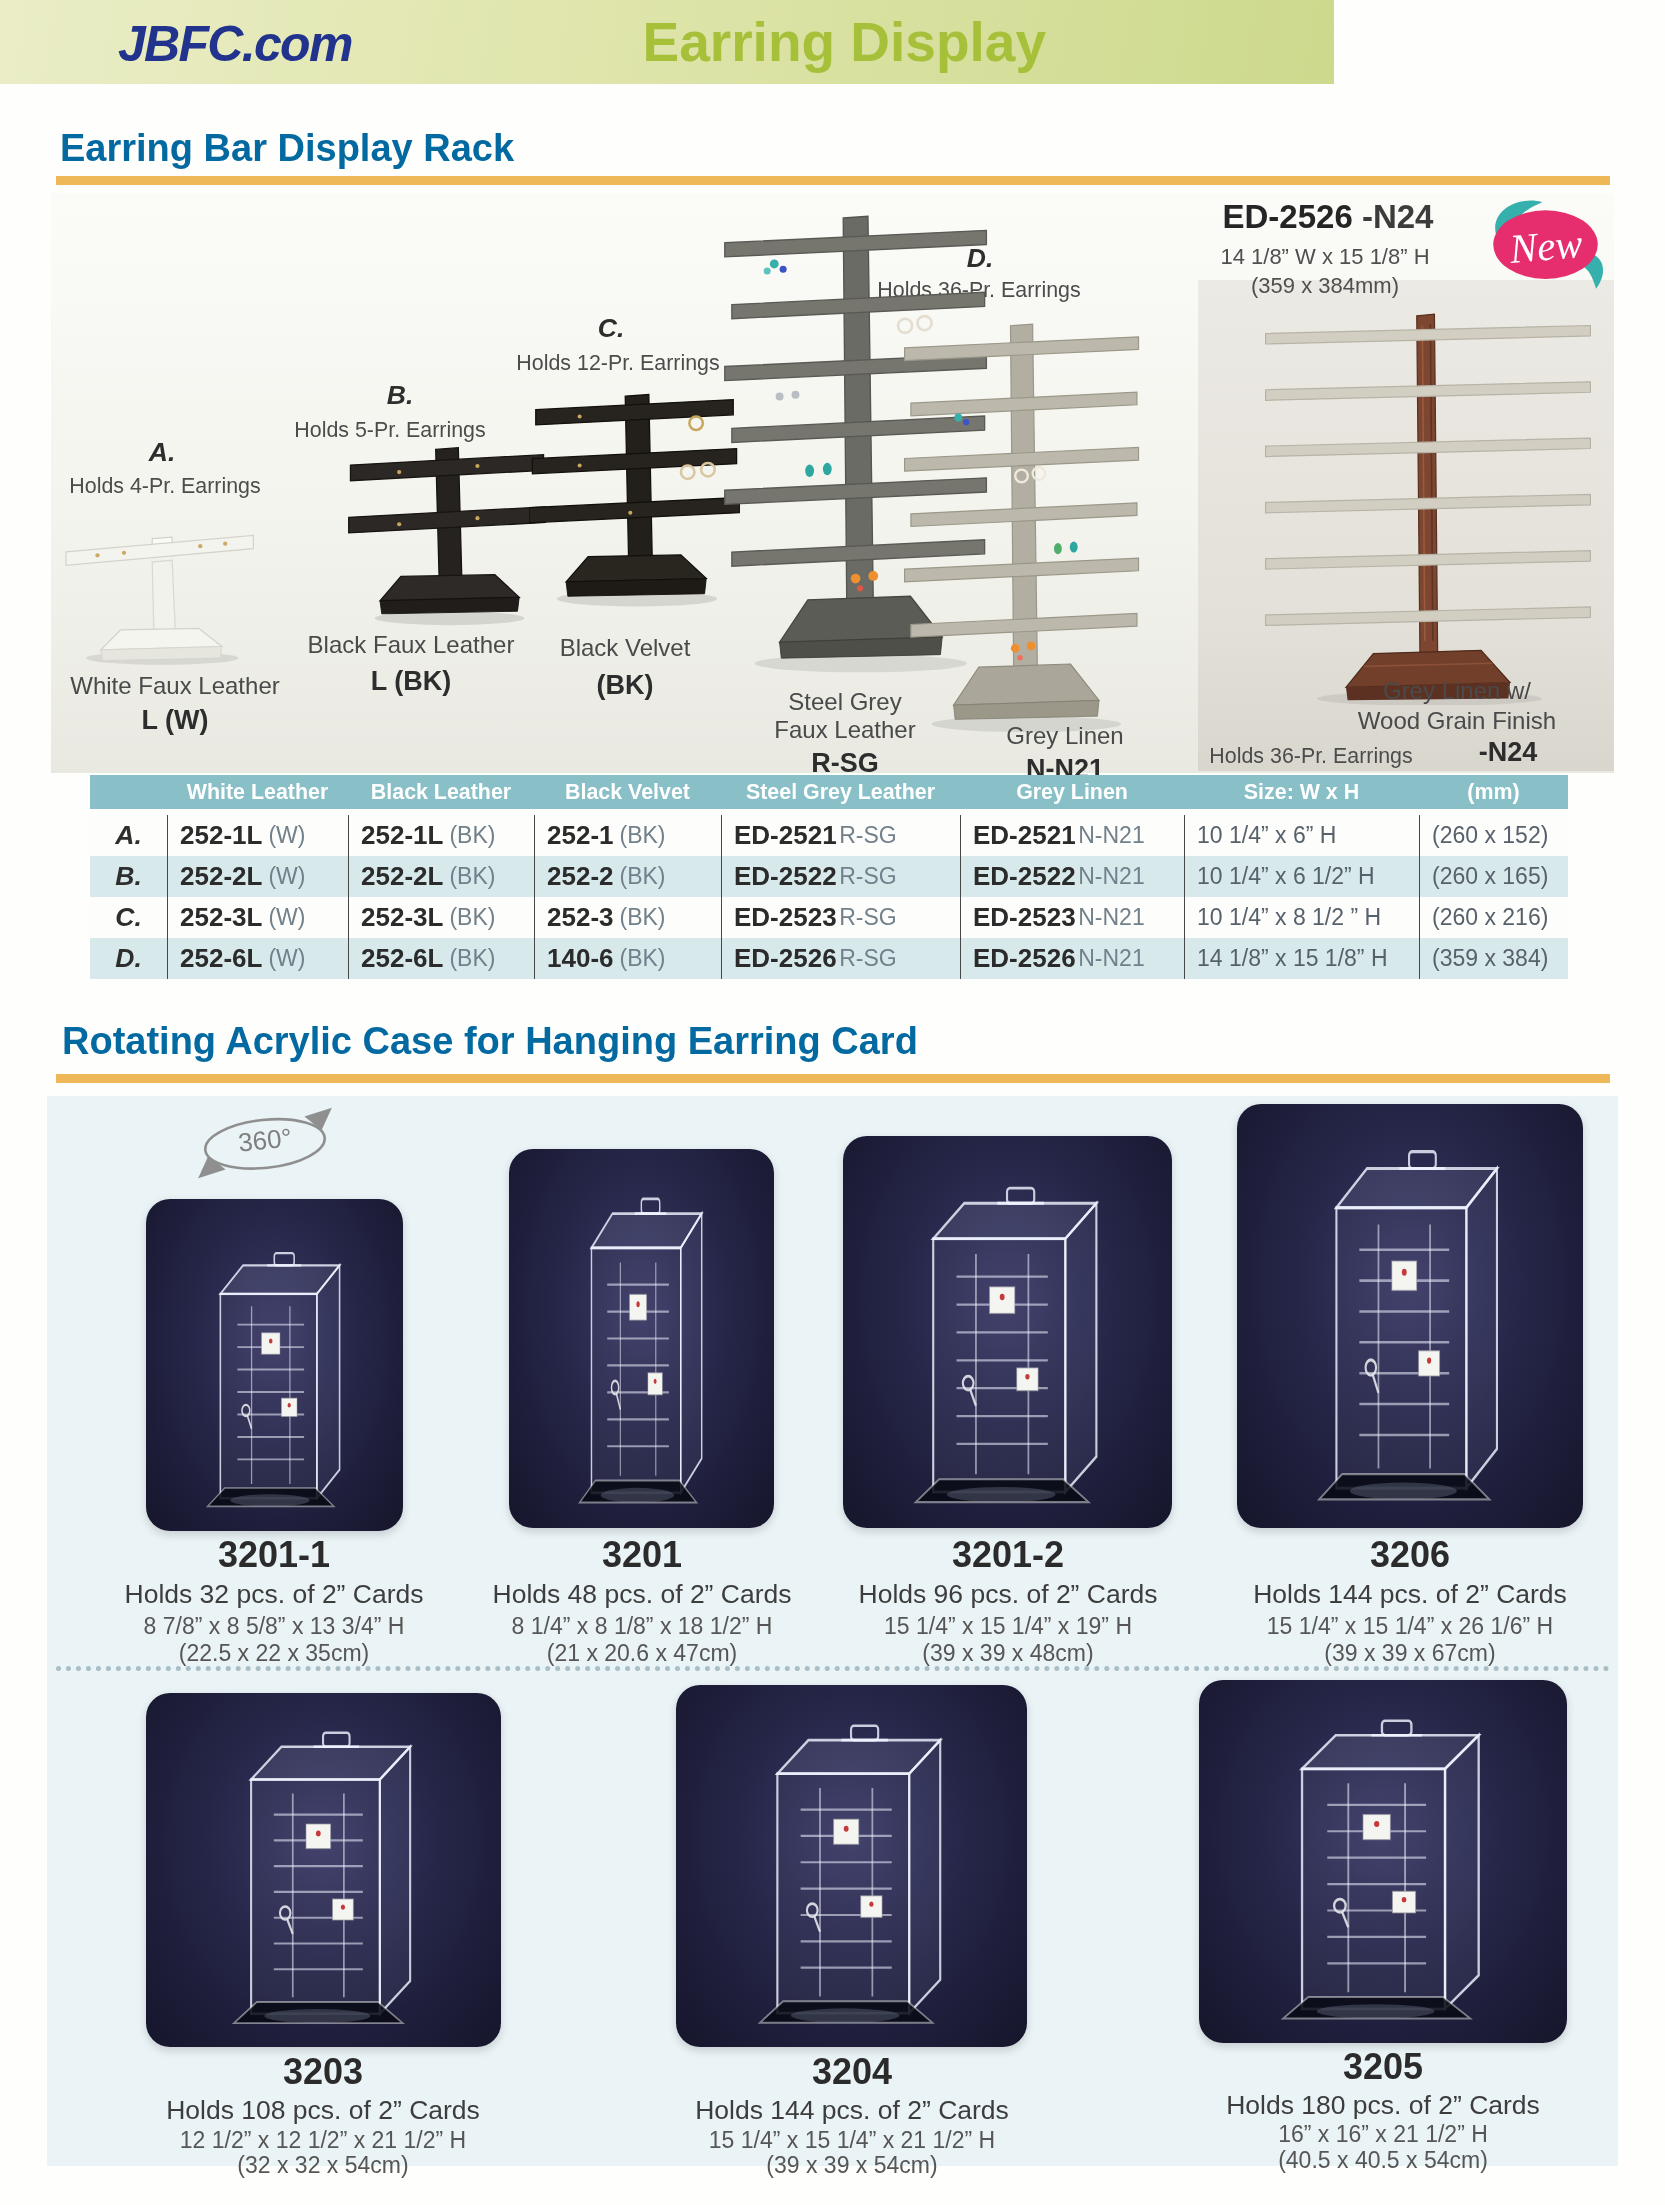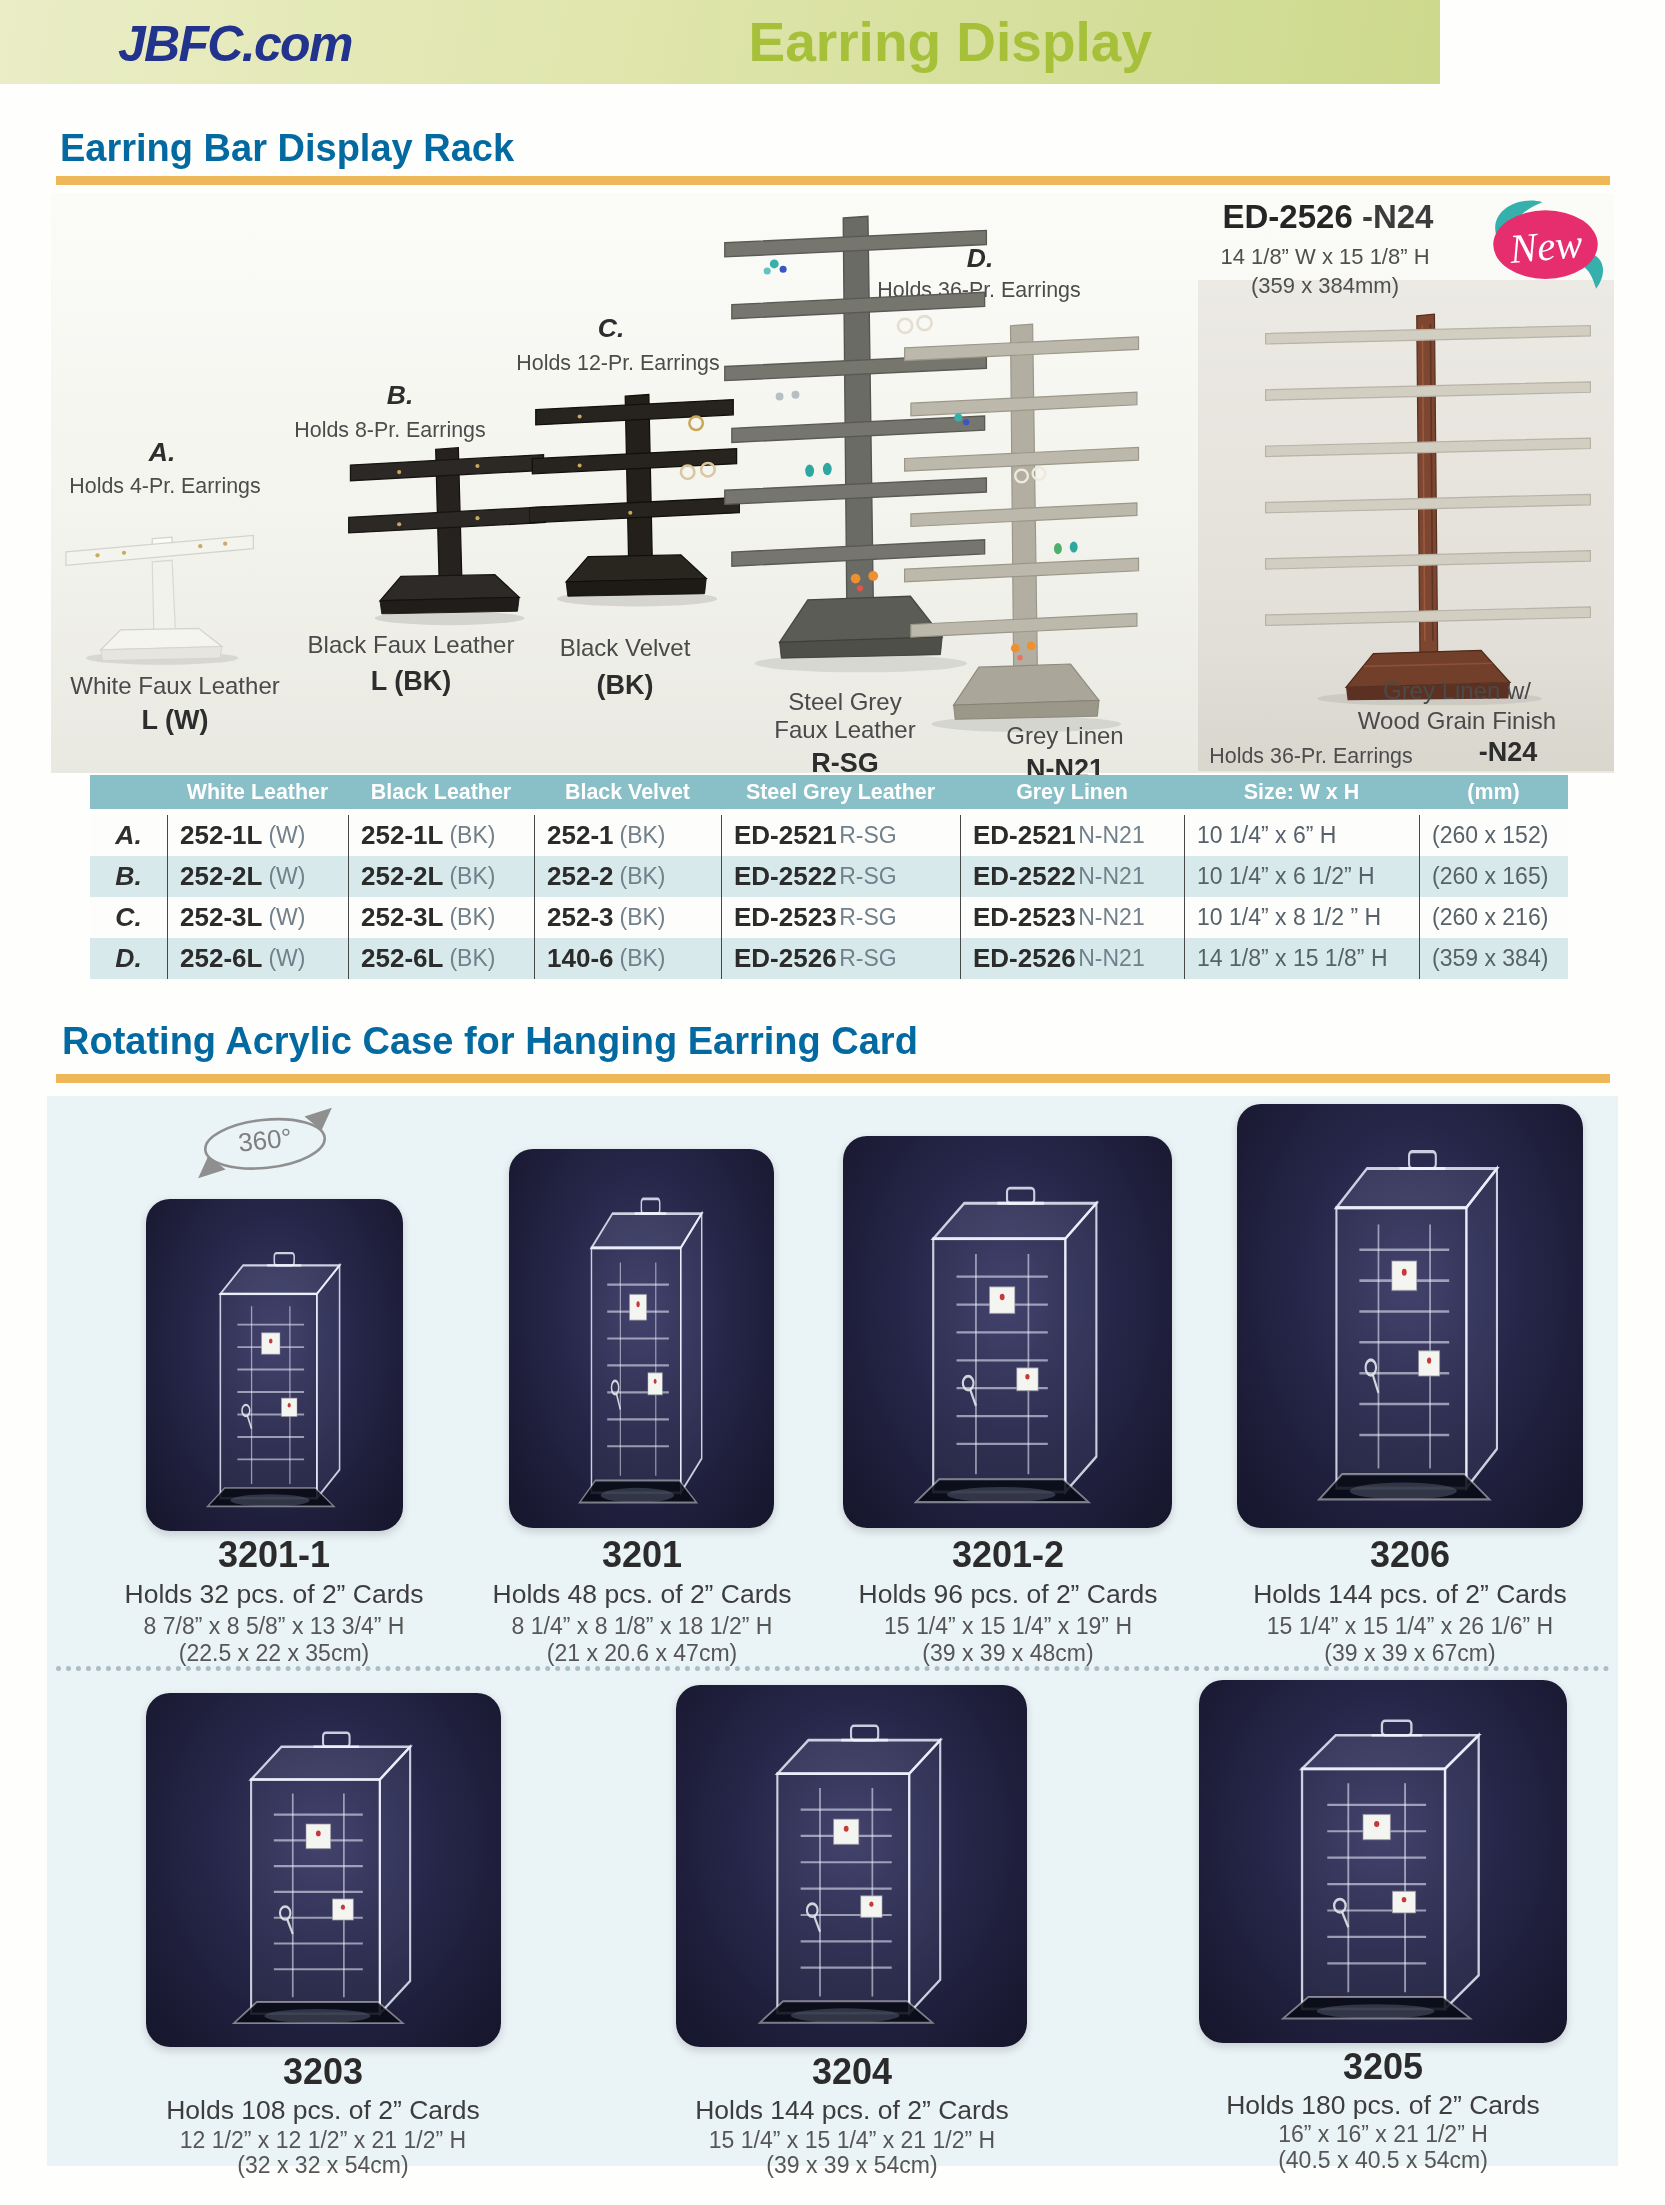--- a/index.html
+++ b/index.html
@@ -1,20 +1,20 @@
 <!DOCTYPE html>
 <html style="font-size:13.7px"><head>
 <meta charset="utf-8">
 <style>
   html,body{margin:0;padding:0;background:#ffffff;}
   .page{position:relative;width:1666px;height:2205px;background:#fefefc;overflow:hidden;
         font-family:"Liberation Sans",sans-serif;color:#333;}
 
   
-  .banner{position:absolute;left:0;top:0;width:1440px;height:84px;
+  .banner{position:absolute;left:0;top:0;width:1334px;height:84px;
           background:linear-gradient(100deg,#eaedc6 0%,#dfe5ab 45%,#cdd98d 100%);}
   .brand{position:absolute;left:118px;top:15.4px;font-size:50px;font-weight:bold;font-style:italic;
          color:#21338c;letter-spacing:-1.7px;}
   .banner-title{position:absolute;right:288px;top:10.3px;font-size:55px;font-weight:bold;color:#a6c03a;}
   .pagenum-box{position:absolute;right:0;top:0;width:266px;height:84px;background:#a5b838;
                display:flex;align-items:center;justify-content:center;}
   .pagenum{font-size:67px;font-weight:bold;color:#ffffff;}
 
   
   .sec-title{position:absolute;font-size:38px;font-weight:bold;color:#0369a1;white-space:nowrap;}
@@ -129,21 +129,21 @@
           <circle cx="44" cy="66" r="2.6"></circle>
           <circle cx="76" cy="63" r="2.6"></circle>
           <circle cx="168" cy="55" r="2.6"></circle>
           <circle cx="198" cy="52" r="2.6"></circle>
         </g>
     </svg>
     <span class="ctr lbl-name" style="left:124px;top:479px;">White Faux Leather</span>
     <span class="ctr lbl-code" style="left:124px;top:512px;">L (W)</span>
 
     <span class="ctr lbl-letter" style="left:349px;top:187px;">B.</span>
-    <span class="ctr lbl-holds" style="left:339px;top:225px;">Holds 8-Pr. Earrings</span>
+    <span class="ctr lbl-holds" style="left:339px;top:225px;">Holds 5-Pr. Earrings</span>
     <svg class="figure" style="left:289px;top:246px;" width="214" height="187" viewBox="0 0 230 215">
       <ellipse cx="118" cy="206" rx="86" ry="8" fill="rgba(60,60,60,0.15)"></ellipse>
       <polygon points="102,12 128,10 132,160 106,162" fill="#262220" stroke="#151311" stroke-width="1.5"></polygon>
       <polygon points="4,30 226,18 226,36 4,48" fill="#2c2825" stroke="#171412" stroke-width="1.5"></polygon>
       <polygon points="2,90 228,78 228,96 2,108" fill="#2c2825" stroke="#171412" stroke-width="1.5"></polygon>
       <polygon points="62,158 170,156 198,182 38,186" fill="#2e2a27" stroke="#171412" stroke-width="1.5"></polygon>
       <polygon points="38,186 198,182 196,198 40,201" fill="#211d1b" stroke="#14110f" stroke-width="1"></polygon>
       <g fill="#c8a85c">
           <circle cx="60" cy="38" r="2.4"></circle>
           <circle cx="150" cy="31" r="2.4"></circle>

